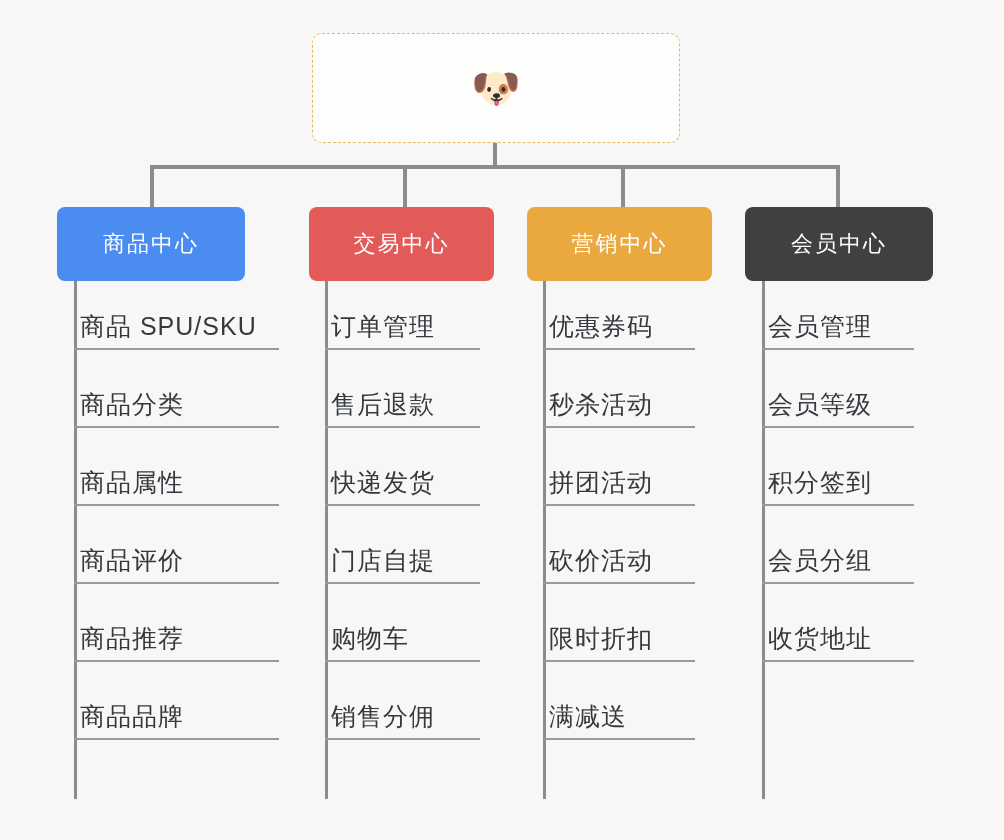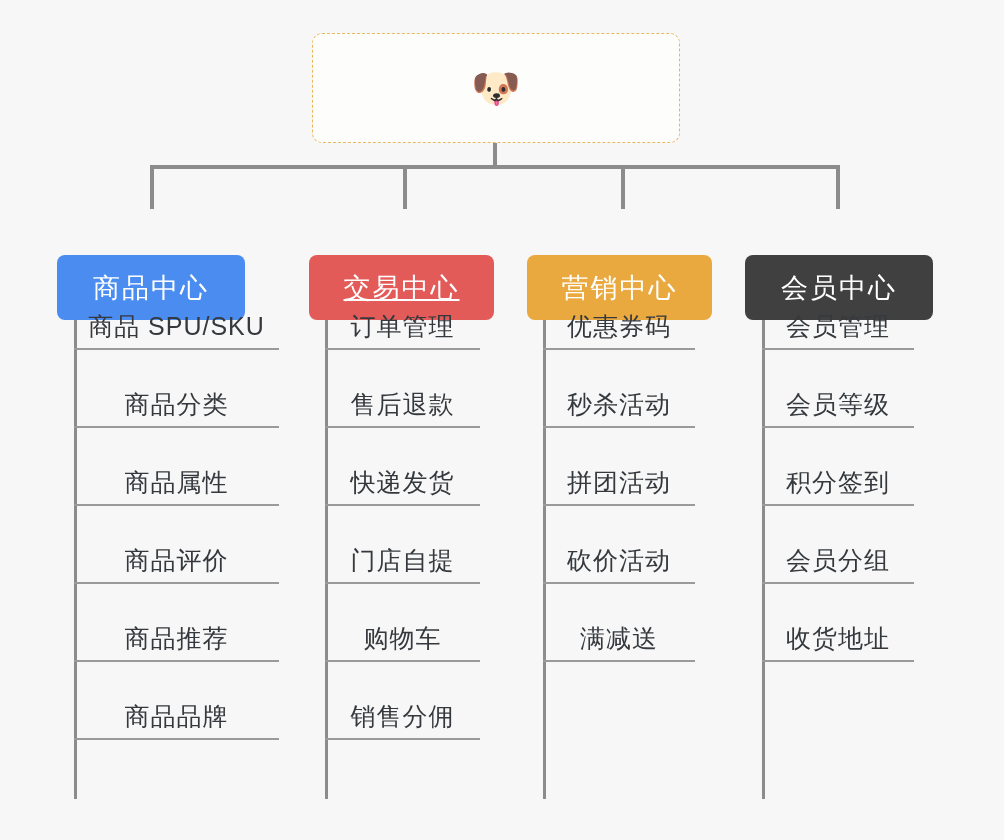--- a/index.html
+++ b/index.html
@@ -82,29 +82,28 @@
     top: 207px;
   }
   .branch.b1 { left: 57px;  width: 188px; }
   .branch.b2 { left: 309px; width: 185px; }
   .branch.b3 { left: 527px; width: 185px; }
   .branch.b4 { left: 745px; width: 188px; }
 
   .branch-header {
     box-sizing: border-box;
     width: 100%;
-    height: 65px;
+    height: 74px;
     border-radius: 8px;
     display: flex;
     align-items: center;
     justify-content: center;
     color: #ffffff;
-    font-size: 27px;
+    font-size: 22px;
     letter-spacing: 2px;
-    margin-top: 48px;
   }
 
   
   .spine {
     position: absolute;
     width: 3px;
     background: #8c8c8c;
     top: 272px;
   }
   .spine.s1 { left: 74px;  height: 527px; }
@@ -125,21 +124,21 @@
   .leaf-list.l3 { left: 543px; width: 152px; }
   .leaf-list.l4 { left: 762px; width: 152px; }
 
   .leaf {
     position: relative;
     height: 78px;
     box-sizing: border-box;
     border-bottom: 2px solid #9a9a9a;
     display: flex;
     align-items: flex-end;
-    justify-content: center;
+    justify-content: flex-start;
     padding-bottom: 2px;
   }
   .leaf-label {
     font-size: 25px;
     color: #35393d;
     white-space: nowrap;
     letter-spacing: 1px;
     padding: 0 6px 3px 6px;
   }
 </style>
@@ -182,21 +181,21 @@
       </li>
     <li class="leaf">
         <span class="leaf-label">商品推荐</span>
       </li>
     <li class="leaf">
         <span class="leaf-label">商品品牌</span>
       </li>
   </ul>
 
   <div class="branch b2">
-    <div class="branch-header" style="background: rgb(227, 91, 88); text-decoration: underline;">交易中心</div>
+    <div class="branch-header" style="background: rgb(227, 91, 88);">交易中心</div>
   </div>
   <ul class="leaf-list l2">
     <li class="leaf">
         <span class="leaf-label">订单管理</span>
       </li>
     <li class="leaf">
         <span class="leaf-label">售后退款</span>
       </li>
     <li class="leaf">
         <span class="leaf-label">快递发货</span>
@@ -222,20 +221,23 @@
     <li class="leaf">
         <span class="leaf-label">秒杀活动</span>
       </li>
     <li class="leaf">
         <span class="leaf-label">拼团活动</span>
       </li>
     <li class="leaf">
         <span class="leaf-label">砍价活动</span>
       </li>
     <li class="leaf">
+        <span class="leaf-label">限时折扣</span>
+      </li>
+    <li class="leaf">
         <span class="leaf-label">满减送</span>
       </li>
   </ul>
 
   <div class="branch b4">
     <div class="branch-header" style="background: #404040;">会员中心</div>
   </div>
   <ul class="leaf-list l4">
     <li class="leaf">
         <span class="leaf-label">会员管理</span>

